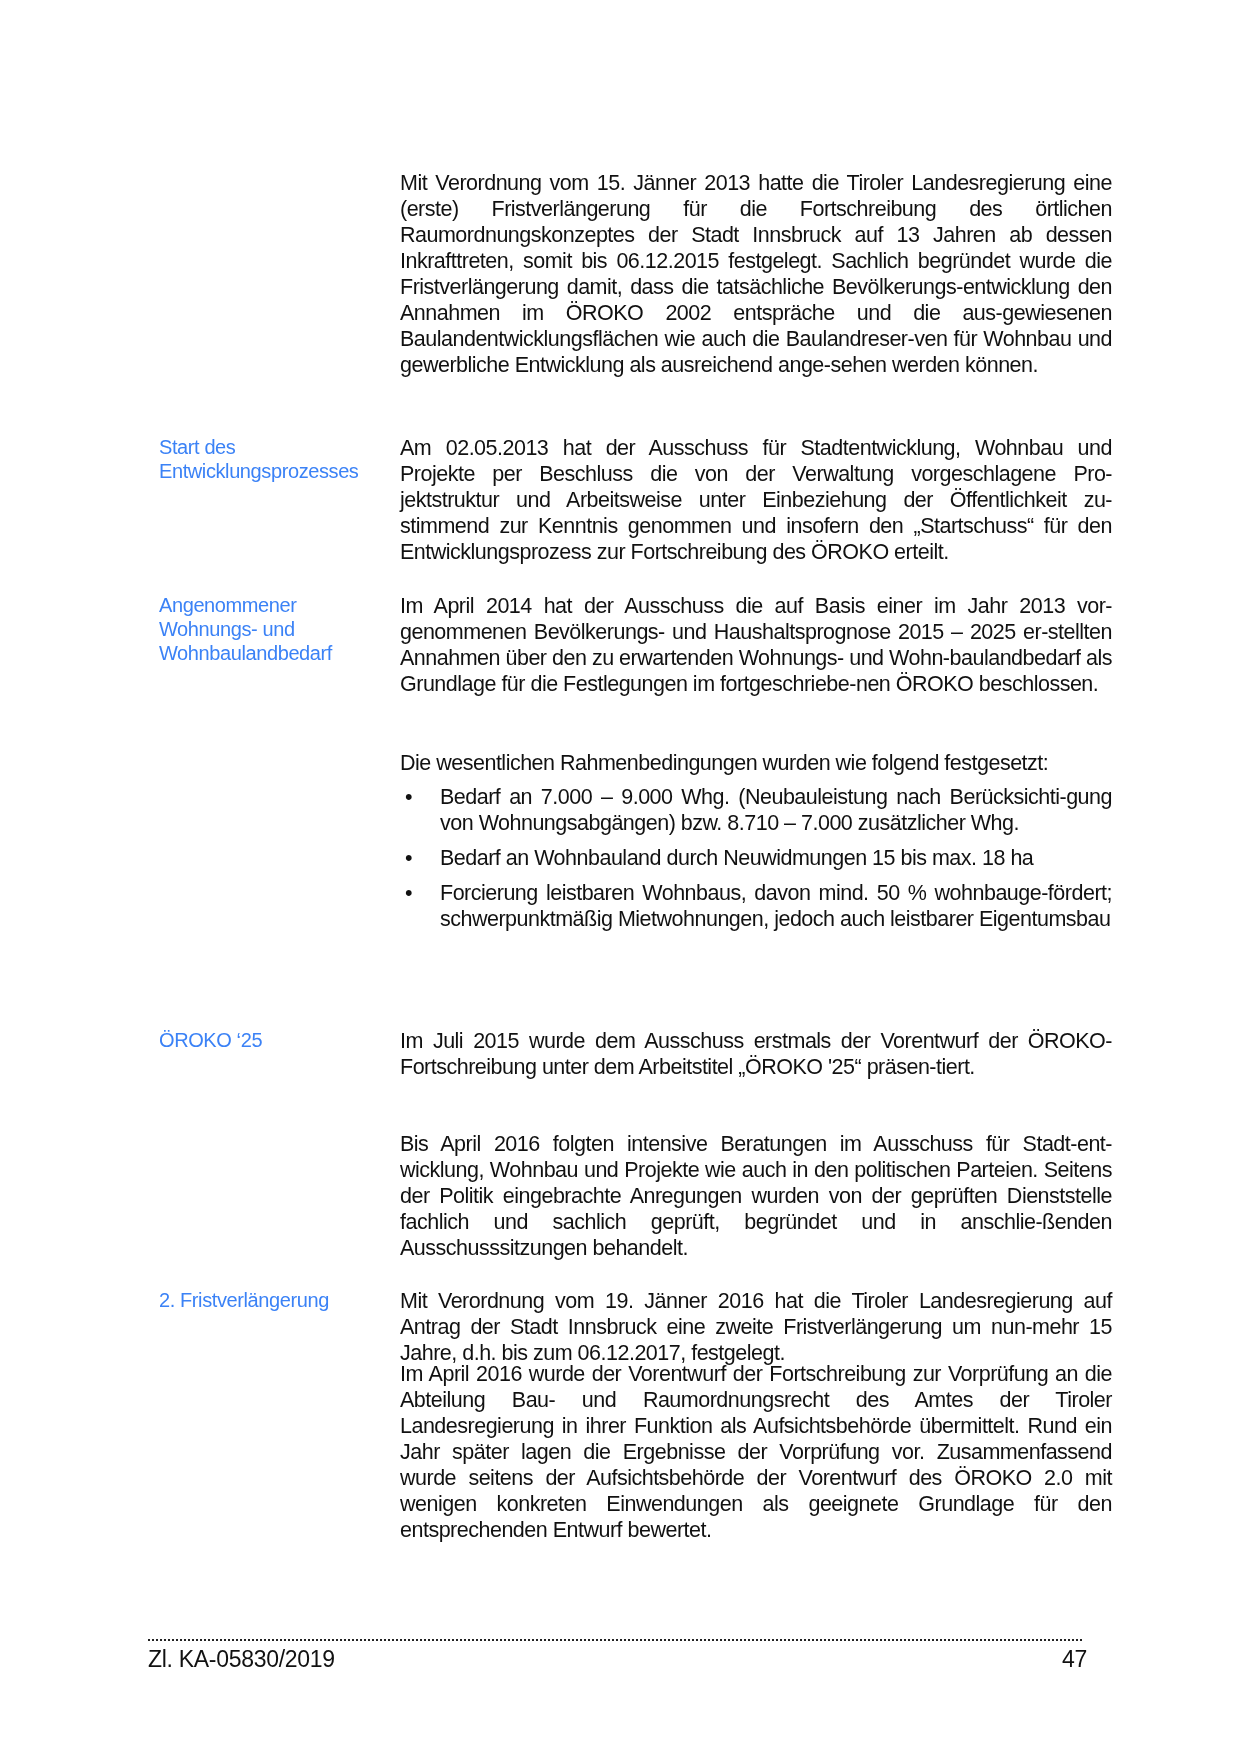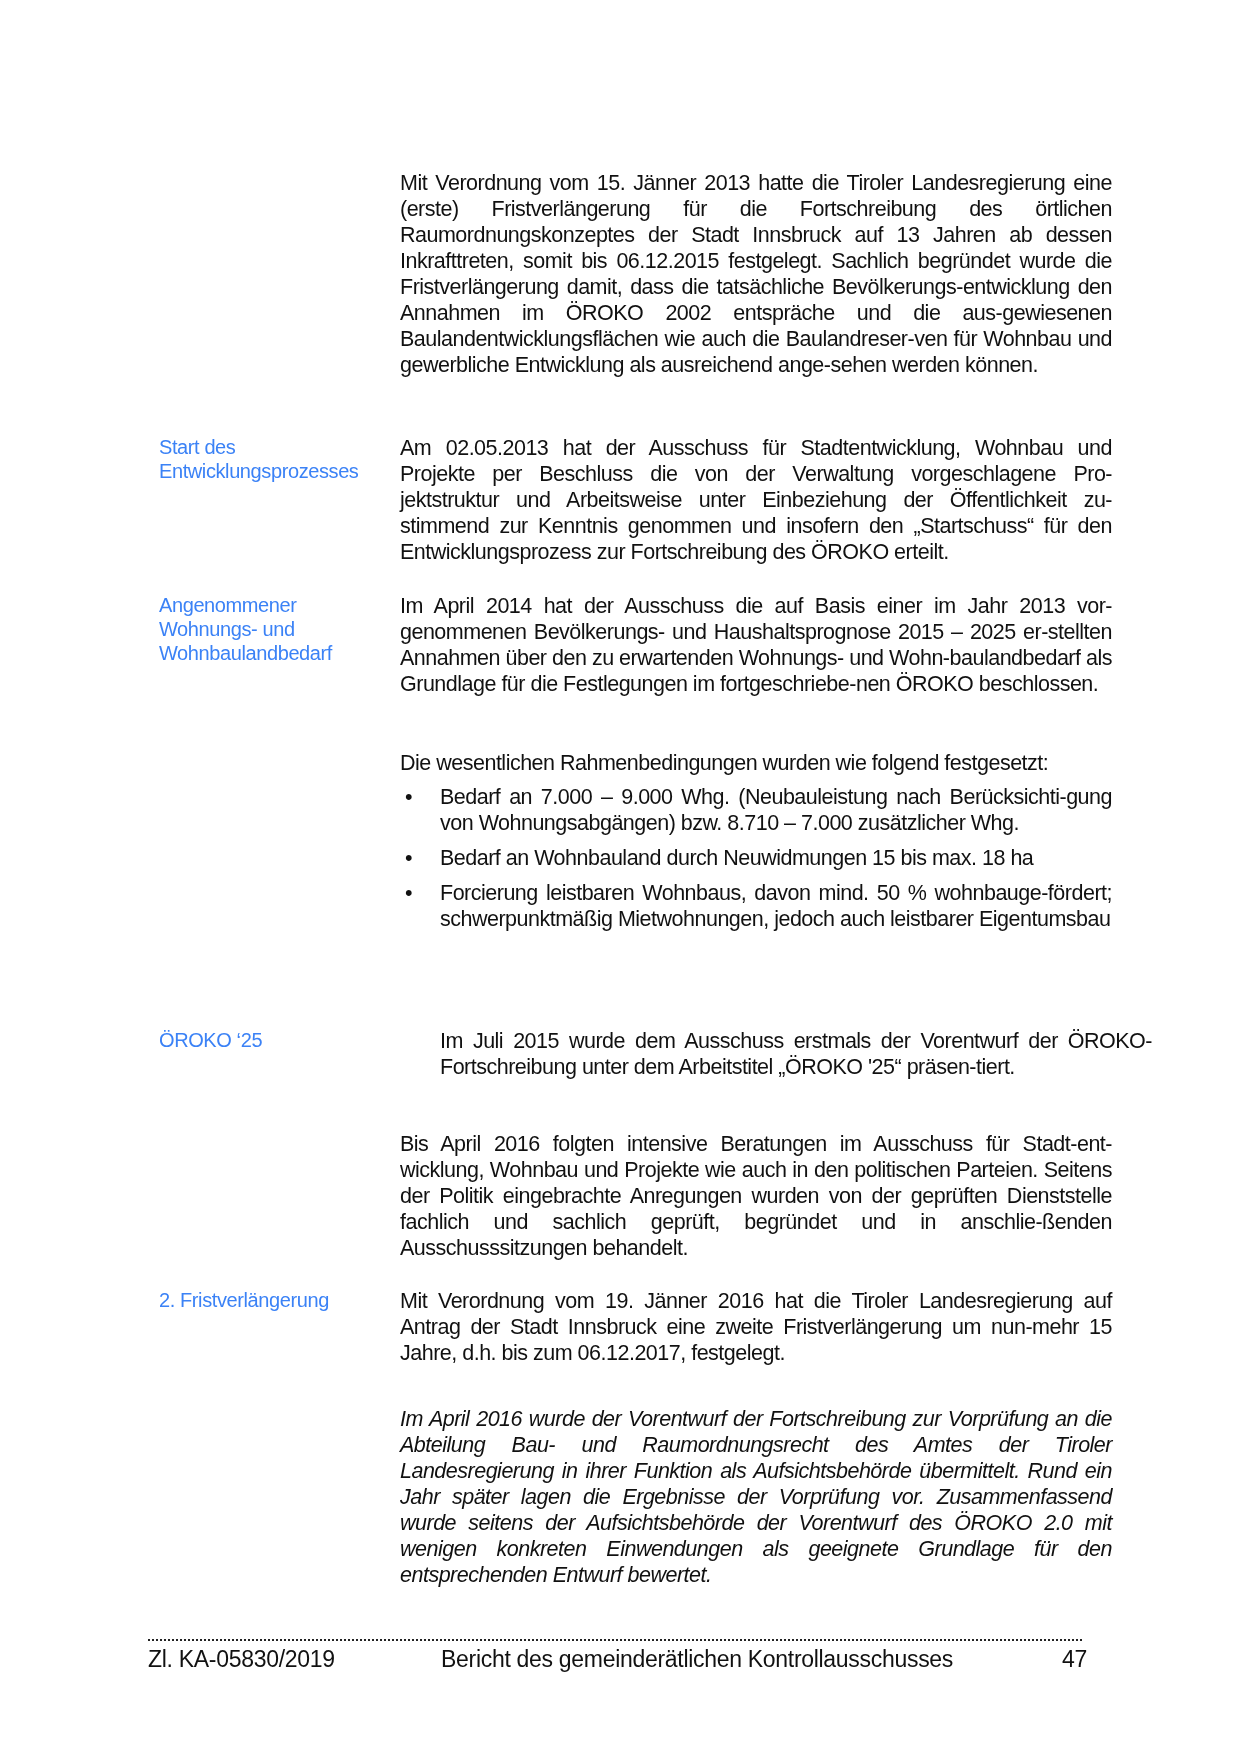--- a/index.html
+++ b/index.html
@@ -39,33 +39,32 @@
   <div class="block" style="top:750px;">
     <p style="margin-bottom:8px;">Die wesentlichen Rahmenbedingungen wurden wie folgend festgesetzt:</p>
     <ul class="bullets">
       <li><span class="dot">•</span><span>Bedarf an 7.000 – 9.000 Whg. (Neubauleistung nach Berücksichti-gung von Wohnungsabgängen) bzw. 8.710 – 7.000 zusätzlicher Whg.</span></li>
       <li><span class="dot">•</span><span>Bedarf an Wohnbauland durch Neuwidmungen 15 bis max. 18 ha</span></li>
       <li><span class="dot">•</span><span>Forcierung leistbaren Wohnbaus, davon mind. 50 % wohnbauge-fördert; schwerpunktmäßig Mietwohnungen, jedoch auch leistbarer Eigentumsbau</span></li>
     </ul>
   </div>
 
   <div class="margin-label" style="top:1028px;">ÖROKO ‘25</div>
-  <div class="block" style="top:1028px;margin-left:40px;">
+  <div class="block" style="top:1028px;">
     <p>Im Juli 2015 wurde dem Ausschuss erstmals der Vorentwurf der ÖROKO-Fortschreibung unter dem Arbeitstitel „ÖROKO '25“ präsen-tiert.</p>
   </div>
   <div class="block" style="top:1131px;">
     <p>Bis April 2016 folgten intensive Beratungen im Ausschuss für Stadt-ent-wicklung, Wohnbau und Projekte wie auch in den politischen Parteien. Seitens der Politik eingebrachte Anregungen wurden von der geprüften Dienststelle fachlich und sachlich geprüft, begründet und in anschlie-ßenden Ausschusssitzungen behandelt.</p>
   </div>
 
   <div class="margin-label" style="top:1288px;">2. Fristverlängerung</div>
   <div class="block" style="top:1288px;">
     <p>Mit Verordnung vom 19. Jänner 2016 hat die Tiroler Landesregierung auf Antrag der Stadt Innsbruck eine zweite Fristverlängerung um nun-mehr 15 Jahre, d.h. bis zum 06.12.2017, festgelegt.</p>
   </div>
 
-  <div class="block" style="top:1406px;font-style:italic;">
+  <div class="block" style="top:1361px;">
     <p>Im April 2016 wurde der Vorentwurf der Fortschreibung zur Vorprüfung an die Abteilung Bau- und Raumordnungsrecht des Amtes der Tiroler Landesregierung in ihrer Funktion als Aufsichtsbehörde übermittelt. Rund ein Jahr später lagen die Ergebnisse der Vorprüfung vor. Zusammenfassend wurde seitens der Aufsichtsbehörde der Vorentwurf des ÖROKO 2.0 mit wenigen konkreten Einwendungen als geeignete Grundlage für den entsprechenden Entwurf bewertet.</p>
   </div>
 
   <div class="footer-rule"></div>
   <div class="footer" style="left:148px;">Zl. KA-05830/2019</div>
-  <div class="footer" style="left:441px;">Bericht des gemeinderätlichen Kontrollausschusses</div>
   <div class="footer" style="left:1062px;">47</div>
 </div>
 
 </body></html>

